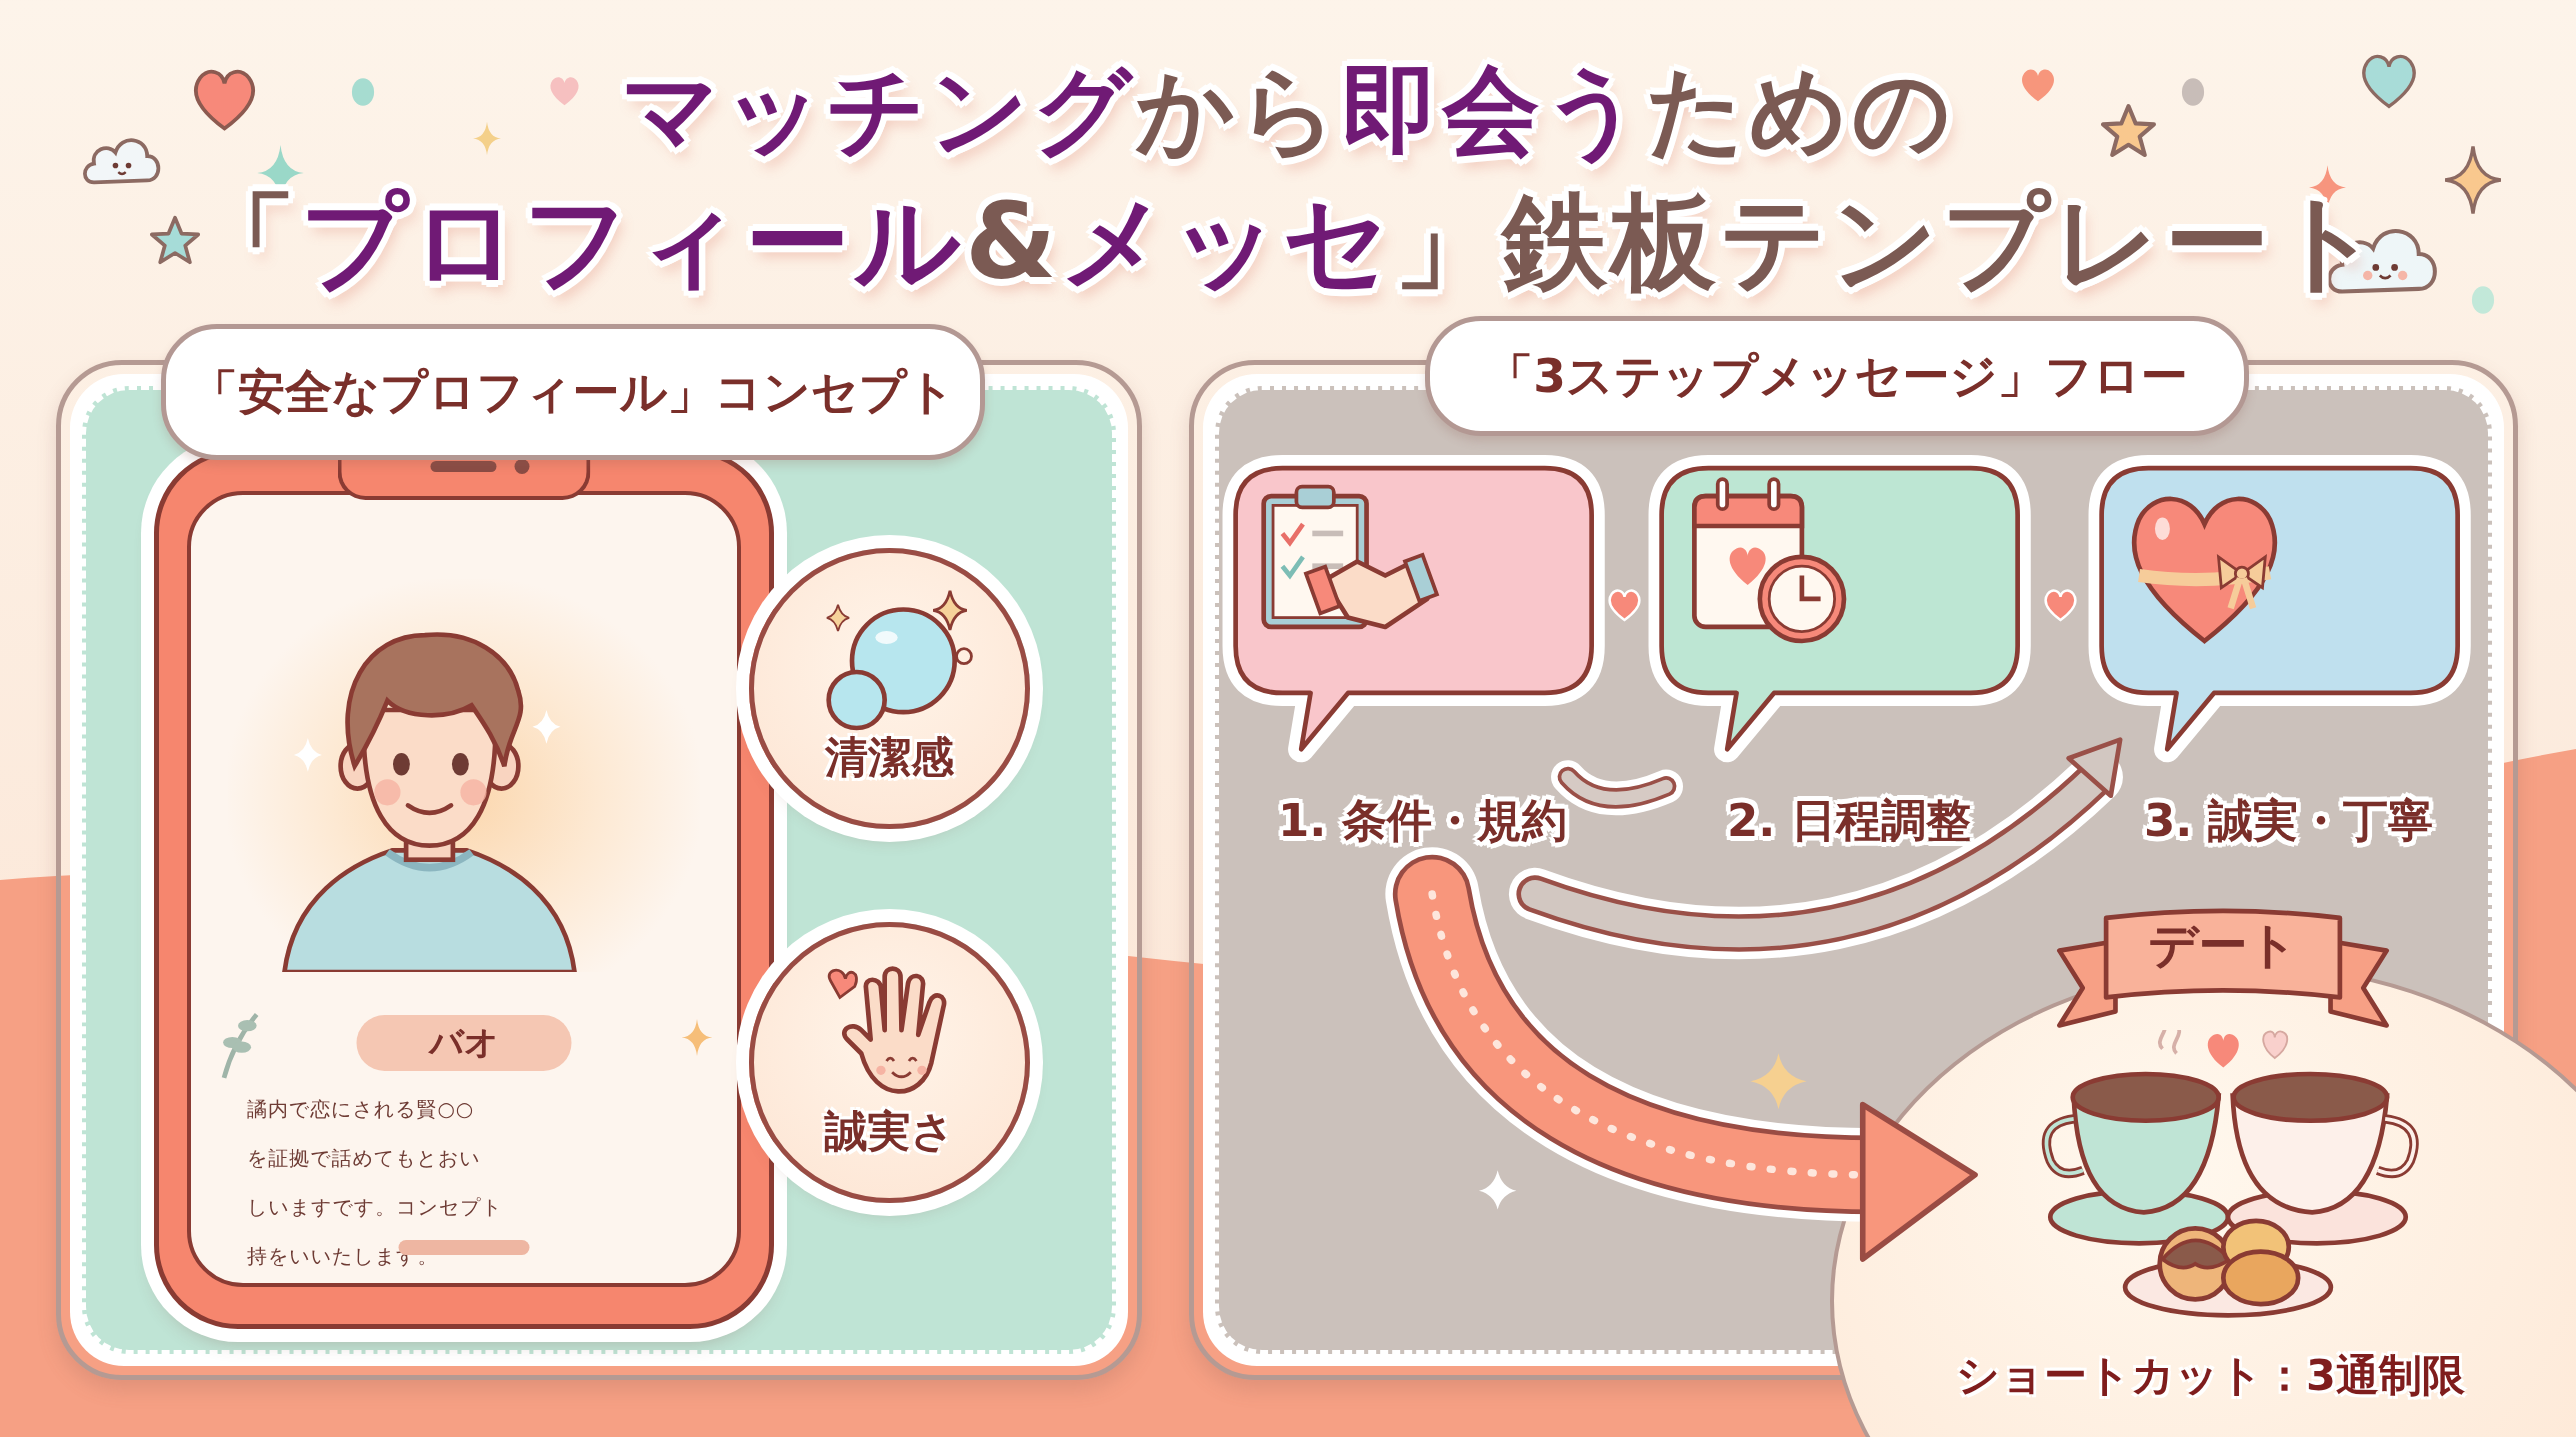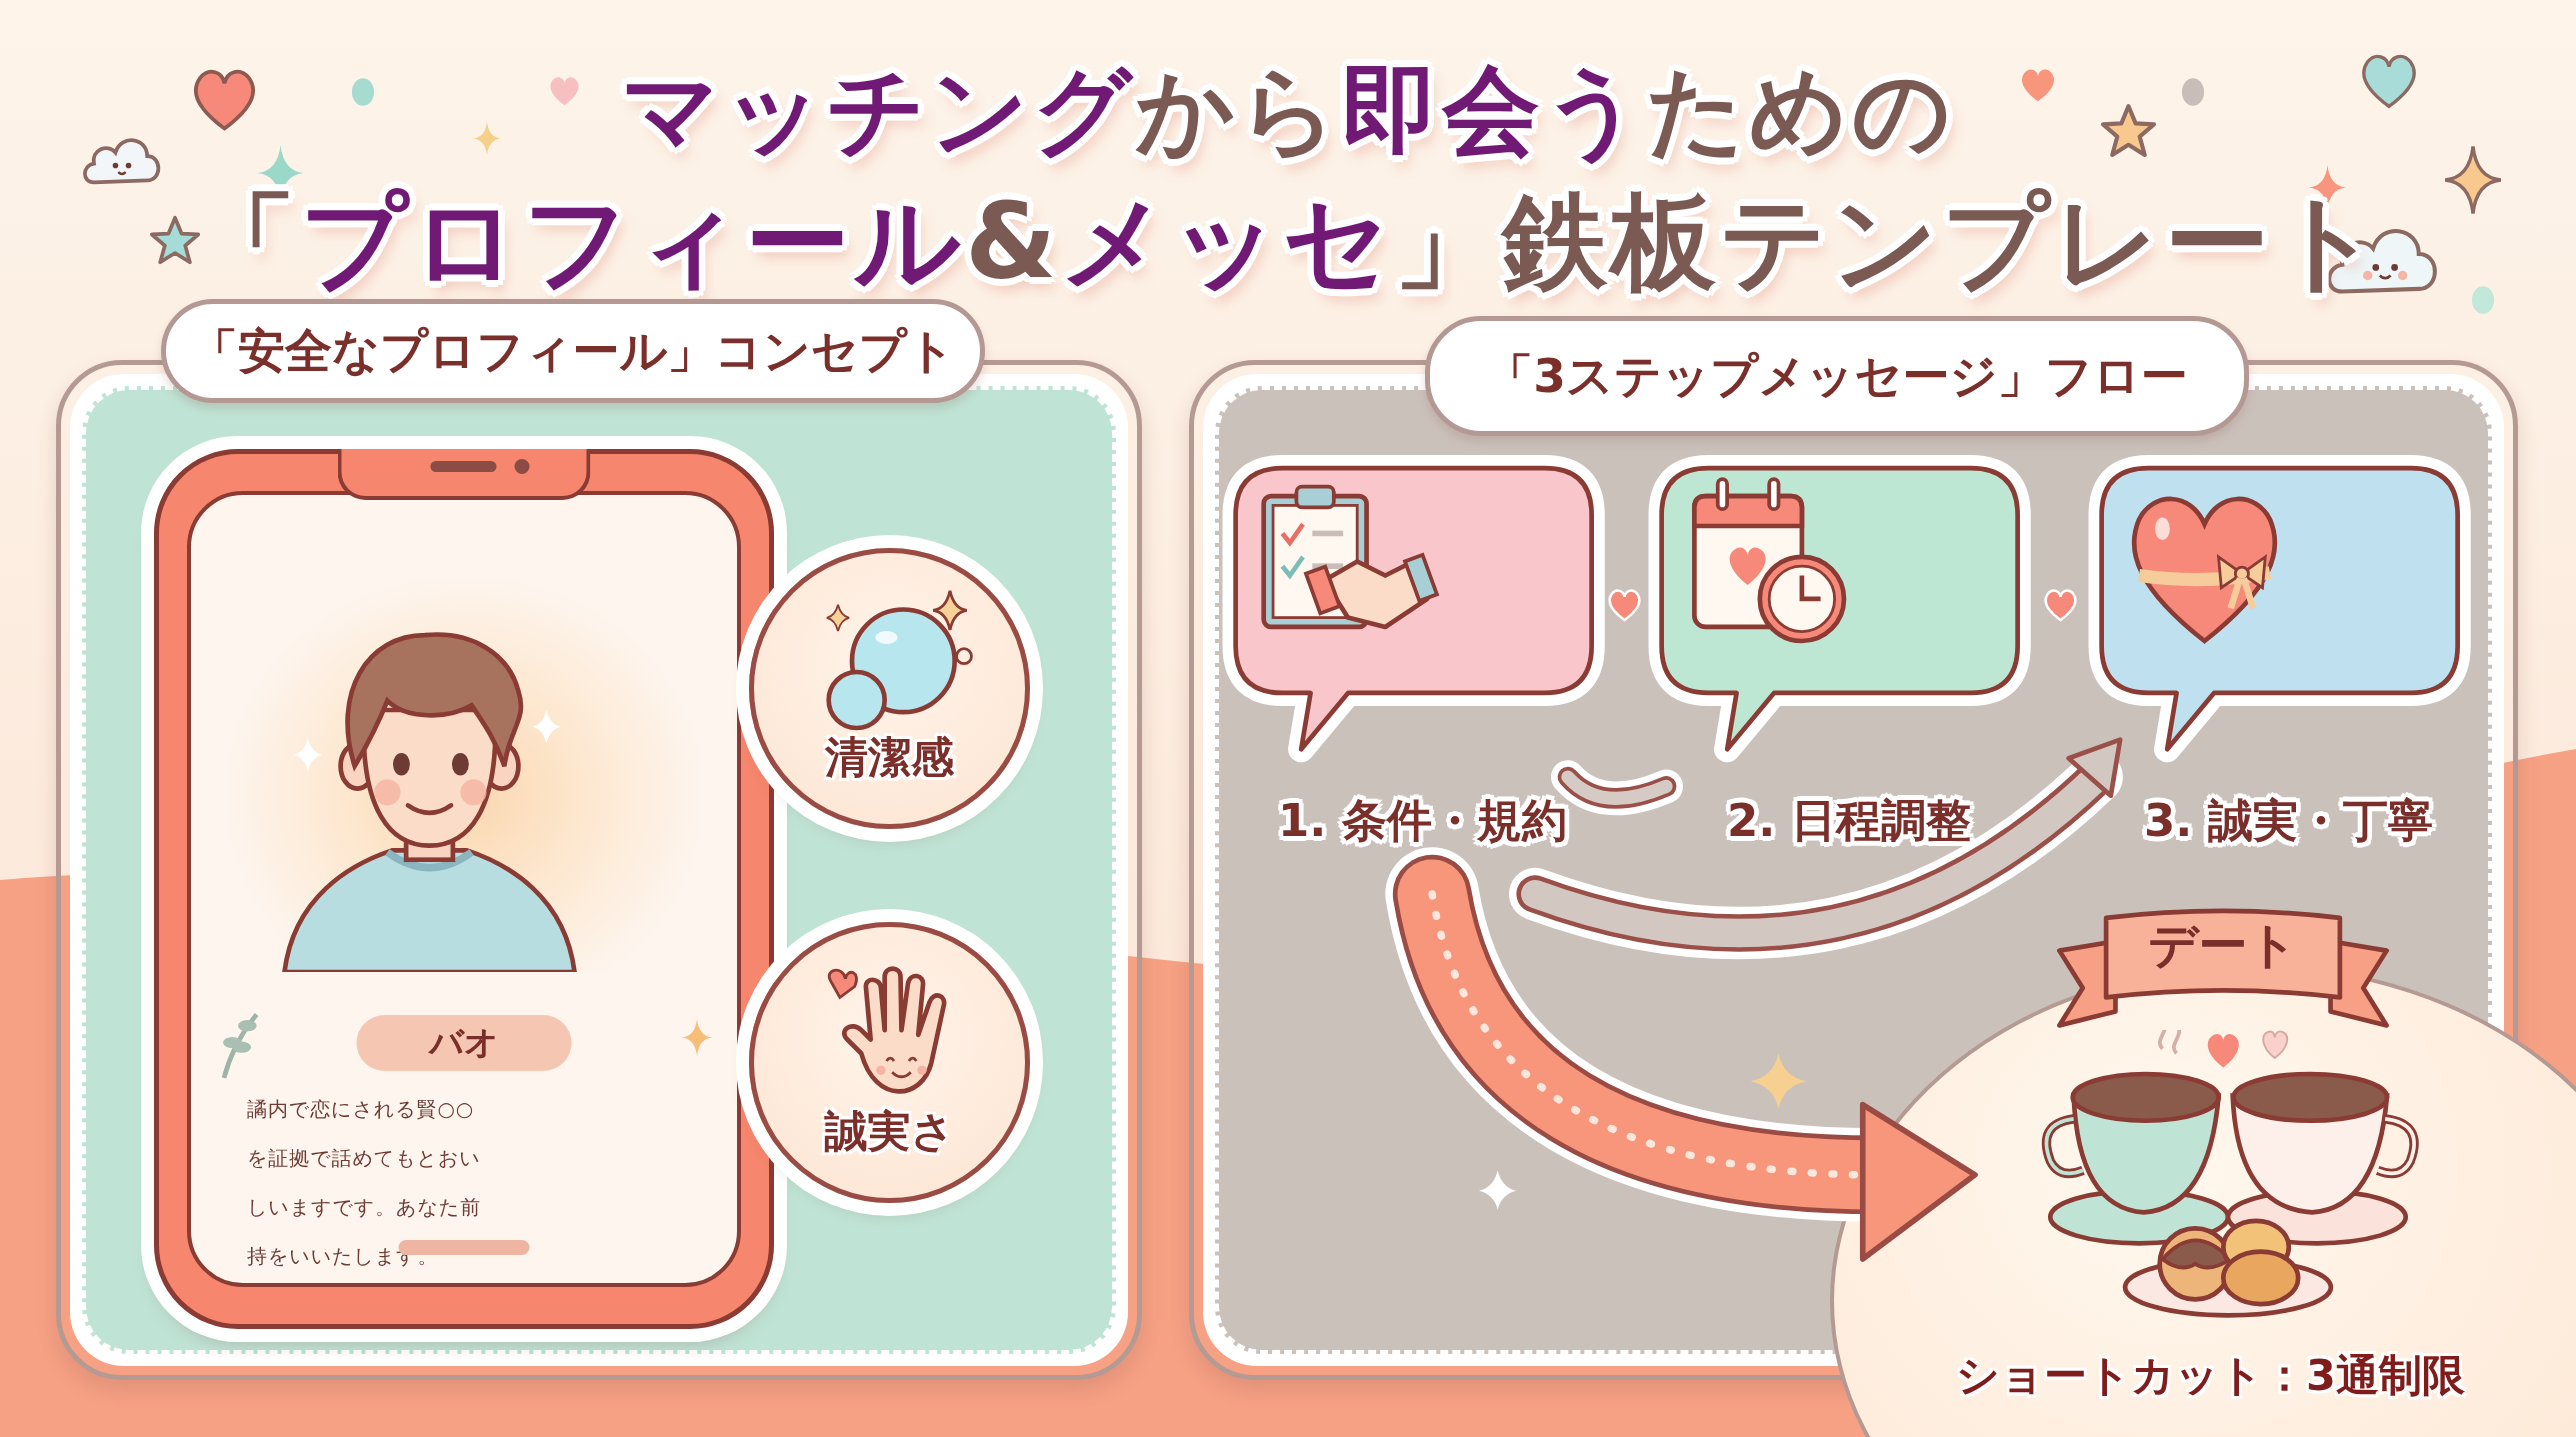--- a/index.html
+++ b/index.html
@@ -49,21 +49,21 @@
   .panel-right { left: 1189px; top: 360px; width: 1329px; height: 1020px; }
   .panel-right .panel-fill { background: #cbc1bb; }
 
   .panel-header {
     position: absolute; z-index: 6;
     background: #fff; border: 5.6px solid #b39893; border-radius: 56px;
     font-weight: bold; color: #7a2f2a; font-size: 47px;
     display: flex; align-items: center; justify-content: center;
     box-shadow: 0 5.6px 9.4px rgba(140,90,80,0.2);
   }
-  .ph-left { left: 161px; top: 299px; width: 824px; height: 104px; }
+  .ph-left { left: 161px; top: 324px; width: 824px; height: 136px; }
   .ph-right { left: 1425px; top: 316px; width: 824px; height: 120px; }
 
   
   .phone {
     position: absolute; left: 154px; top: 449px; width: 620px; height: 880px;
     background: #f6866e; border: 5.6px solid #8a3b33; border-radius: 84px; z-index: 4;
     box-shadow: 0 0 0 13px #fff, 0 13px 19px rgba(120,70,60,0.3);
   }
   .phone-screen {
     position: absolute; left: 28px; top: 37px; right: 28px; bottom: 37px;
@@ -280,21 +280,21 @@
         <path d="M192 242 Q215 258 238 242" stroke="#8a3b33" stroke-width="5" fill="none" stroke-linecap="round"></path>
 
         <path d="M85 170 Q88 185 100 188 Q88 191 85 206 Q82 191 70 188 Q82 185 85 170Z" fill="#fff"></path>
         <path d="M340 140 Q343 155 355 158 Q343 161 340 176 Q337 161 325 158 Q337 155 340 140Z" fill="#fff"></path>
       </svg>
     </div>
     <div class="bio-pill">バオ</div>
     <div class="bio-text">
       <div>譎内で恋にされる賢○○</div>
       <div>を証拠で話めてもとおい</div>
-      <div>しいますです。あなた前</div>
+      <div>しいますです。コンセプト</div>
       <div>持をいいたします。</div>
     </div>
     <svg style="position:absolute;left:19px;top:510px" width="56" height="75" viewBox="0 0 60 80">
         <path d="M15 78 Q25 40 50 10" stroke="#9fb4a8" stroke-width="5" fill="none"></path>
         <ellipse cx="40" cy="22" rx="10" ry="6" fill="#a9bfb2"></ellipse>
         <ellipse cx="24" cy="40" rx="10" ry="6" fill="#a9bfb2"></ellipse>
         <ellipse cx="34" cy="45" rx="10" ry="6" fill="#a9bfb2"></ellipse>
       </svg>
     <svg style="position:absolute;right:23.4px;top:524px" width="34" height="37" viewBox="0 0 50 60">
         <path d="M25 0 Q28 28 50 30 Q28 32 25 60 Q22 32 0 30 Q22 28 25 0Z" fill="#f6be79"></path>

